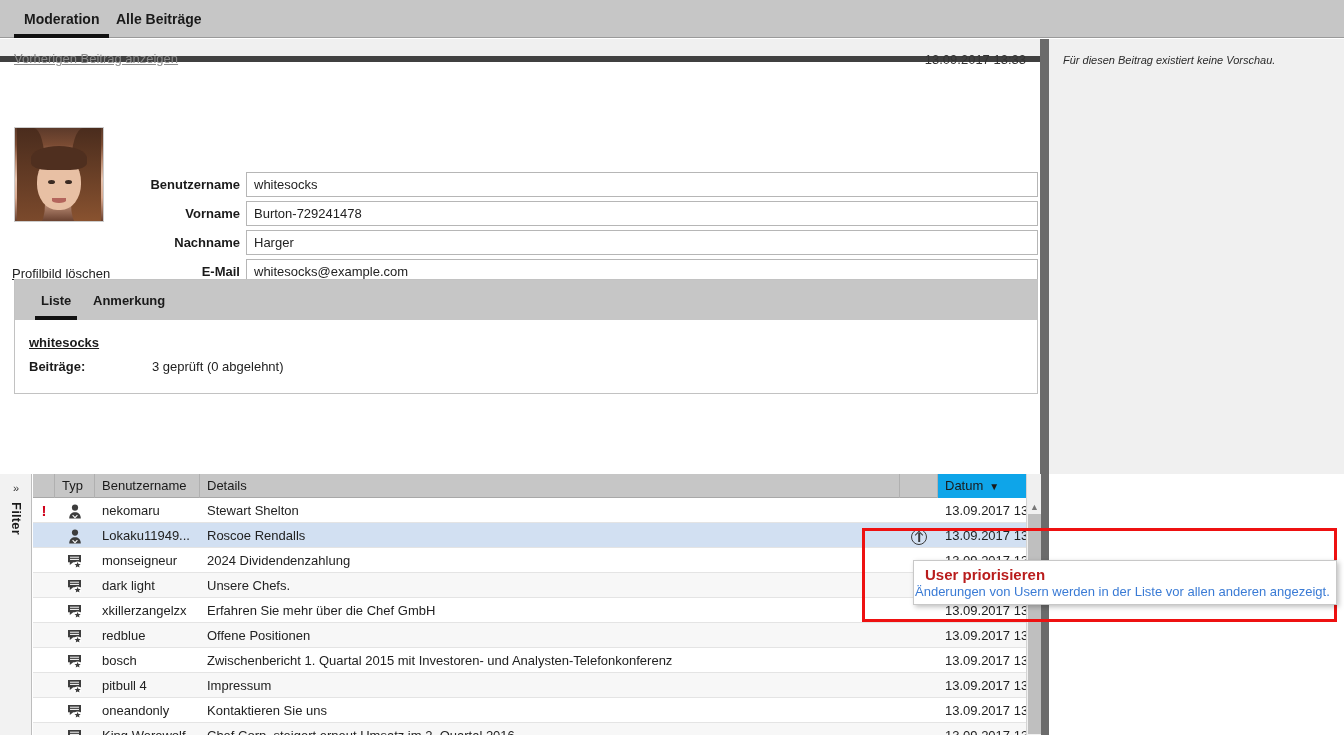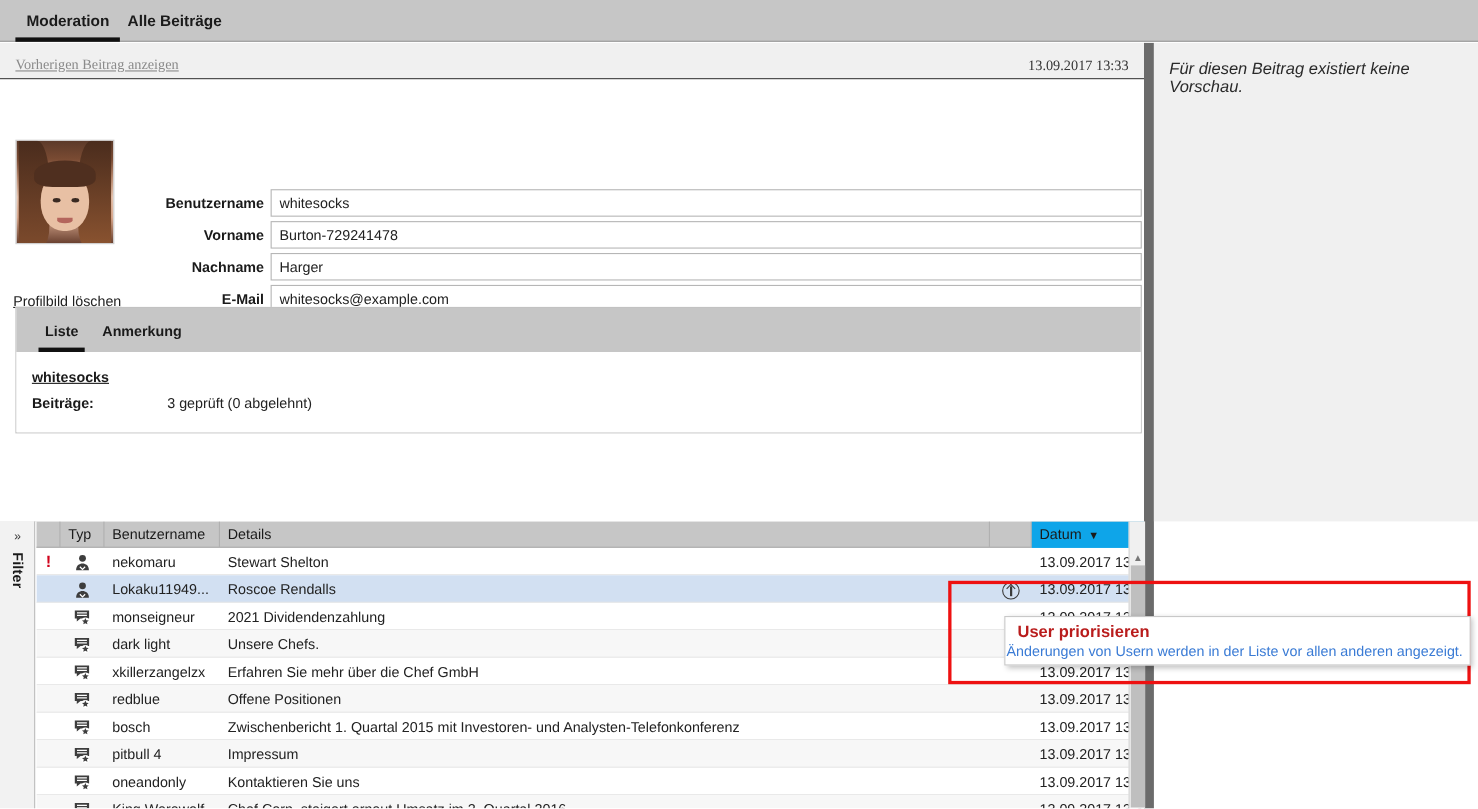--- a/index.html
+++ b/index.html
@@ -32,22 +32,22 @@
     content: ""; position: absolute; left: 0; right: 0; bottom: 0;
     height: 4px; background: #111111;
   }
 
   
   .mainpane {
     position: absolute; left: 0; top: 39px; width: 1040px; height: 435px;
     background: #ffffff;
   }
   .infobar {
-    position: absolute; left: 0; top: 0; width: 1040px; height: 33px;
-    background: #f0f0f0; border-bottom: 1px solid #404040; font-family: Liberation Serif, serif;
+    position: absolute; left: 0; top: 0; width: 1040px; height: 23px;
+    background: #f0f0f0; border-bottom: 6px solid #404040;
   }
   .prevlink {
     position: absolute; left: 14px; top: 12px;
     font-size: 13px; color: #8a8a8a; text-decoration: underline;
     cursor: pointer;
   }
   .statusmsg {
     position: absolute; right: 110px; top: 13px;
     font-size: 13px; color: #333333; white-space: nowrap;
   }
@@ -147,21 +147,21 @@
   
   .rightpane {
     position: absolute; left: 1049px; top: 39px; width: 295px; height: 435px;
     background: #f0f0f0;
   }
   .rightdivider {
     position: absolute; left: 1040px; top: 39px; width: 9px; height: 696px;
     background: #6b6b6b;
   }
   .previewtext {
-    position: absolute; left: 14px; top: 15px; font-size: 15px; font-style: italic;
+    position: absolute; left: 14px; top: 15px; font-size: 11px; font-style: italic;
     color: #2a2a2a;
   }
 
   
   .gridregion {
     position: absolute; left: 0; top: 474px; width: 1040px; height: 261px;
     background: #ffffff;
   }
   .filterrail {
     position: absolute; left: 0; top: 0; width: 32px; height: 261px;
@@ -405,21 +405,21 @@
           <div class="grow odd" style="top: 50px;">
             <div class="gcell c-flag"></div>
             <div class="gcell c-typ"><svg class="typ-icon" width="16" height="15" viewBox="0 0 16 15">
                 <path d="M1 1 H14 V8.2 H6.2 L2.8 11 V8.2 H1 Z" fill="#3d3d3d"></path>
                 <path d="M3 3.2 H12" stroke="#ffffff" stroke-width="1"></path>
                 <path d="M3 5.4 H12" stroke="#ffffff" stroke-width="1"></path>
                 <circle cx="10.6" cy="11" r="3.6" fill="#ffffff"></circle>
                 <path d="M10.6 7.9 L11.5 9.9 L13.7 10.1 L12.0 11.5 L12.5 13.6 L10.6 12.5 L8.7 13.6 L9.2 11.5 L7.5 10.1 L9.7 9.9 Z" fill="#3d3d3d"></path>
               </svg></div>
             <div class="gcell c-user">monseigneur</div>
-            <div class="gcell c-det">2021 Dividendenzahlung</div>
+            <div class="gcell c-det">2024 Dividendenzahlung</div>
             <div class="gcell c-ico"></div>
             <div class="gcell c-date">13.09.2017 13:34</div>
           </div>
           <div class="grow even" style="top: 75px;">
             <div class="gcell c-flag"></div>
             <div class="gcell c-typ"><svg class="typ-icon" width="16" height="15" viewBox="0 0 16 15">
                 <path d="M1 1 H14 V8.2 H6.2 L2.8 11 V8.2 H1 Z" fill="#3d3d3d"></path>
                 <path d="M3 3.2 H12" stroke="#ffffff" stroke-width="1"></path>
                 <path d="M3 5.4 H12" stroke="#ffffff" stroke-width="1"></path>
                 <circle cx="10.6" cy="11" r="3.6" fill="#ffffff"></circle>

